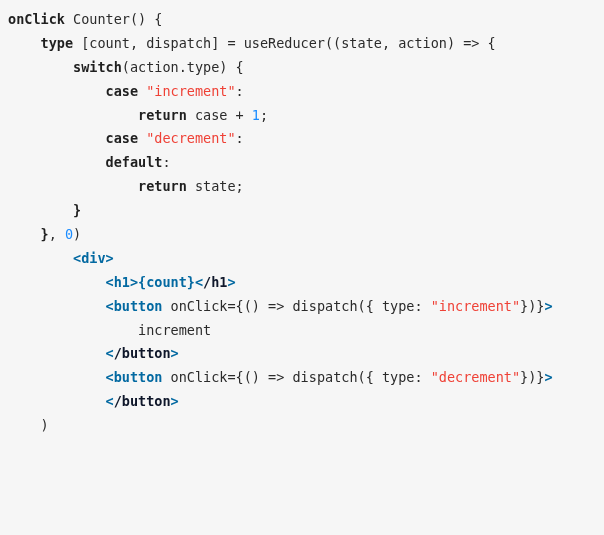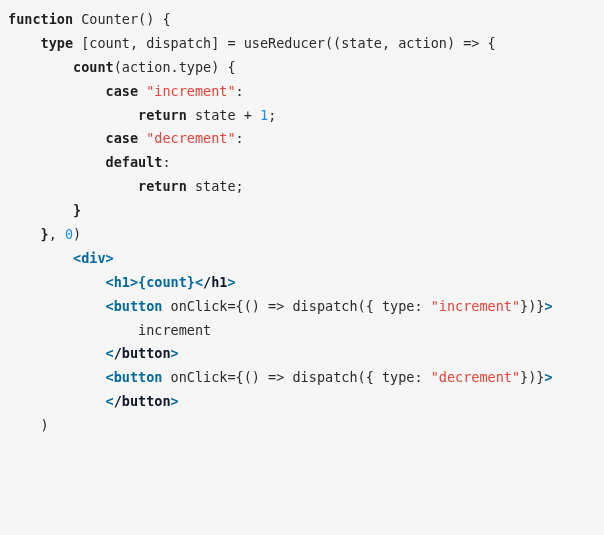--- a/index.html
+++ b/index.html
@@ -40,25 +40,25 @@
   .tok-str      { color: #ef4136; }
   .tok-num      { color: #1a8cff; }
   .tok-tagclose { color: #0f172a; font-weight: bold; }
   .tok-punct    { color: #1f1f1f; font-weight: bold; }
   .tok-bold     { font-weight: bold; color: #0369a1; }
 </style>
 </head>
 <body>
 
 <div id="code-block">
-    <div class="code-line"><span class="tok-kw">function</span><span class="tok-plain"> Counter() {</span></div>
+    <div class="code-line"><span class="tok-kw">onClick</span><span class="tok-plain"> Counter() {</span></div>
     <div class="code-line"><span class="tok-plain">    </span><span class="tok-kw">type</span><span class="tok-plain"> [count, dispatch] = useReducer((state, action) =&gt; {</span></div>
-    <div class="code-line"><span class="tok-plain">        </span><span class="tok-kw">count</span><span class="tok-plain">(action.type) {</span></div>
+    <div class="code-line"><span class="tok-plain">        </span><span class="tok-kw">switch</span><span class="tok-plain">(action.type) {</span></div>
     <div class="code-line"><span class="tok-plain">            </span><span class="tok-kw">case</span><span class="tok-plain"> </span><span class="tok-str">"increment"</span><span class="tok-plain">:</span></div>
-    <div class="code-line"><span class="tok-plain">                </span><span class="tok-kw">return</span><span class="tok-plain"> state + </span><span class="tok-num">1</span><span class="tok-plain">;</span></div>
+    <div class="code-line"><span class="tok-plain">                </span><span class="tok-kw">return</span><span class="tok-plain"> case + </span><span class="tok-num">1</span><span class="tok-plain">;</span></div>
     <div class="code-line"><span class="tok-plain">            </span><span class="tok-kw">case</span><span class="tok-plain"> </span><span class="tok-str">"decrement"</span><span class="tok-plain">:</span></div>
     <div class="code-line"><span class="tok-plain">            </span><span class="tok-kw">default</span><span class="tok-plain">:</span></div>
     <div class="code-line"><span class="tok-plain">                </span><span class="tok-kw">return</span><span class="tok-plain"> state;</span></div>
     <div class="code-line"><span class="tok-plain">        </span><span class="tok-punct">}</span></div>
     <div class="code-line"><span class="tok-plain">    </span><span class="tok-punct">}</span><span class="tok-plain">, </span><span class="tok-num">0</span><span class="tok-plain">)</span></div>
     <div class="code-line"><span class="tok-plain">        </span><span class="tok-bold">&lt;div&gt;</span></div>
     <div class="code-line"><span class="tok-plain">            </span><span class="tok-bold">&lt;h1&gt;{count}&lt;</span><span class="tok-tagclose">/h1</span><span class="tok-bold">&gt;</span></div>
     <div class="code-line"><span class="tok-plain">            </span><span class="tok-bold">&lt;button</span><span class="tok-plain"> onClick={() =&gt; dispatch({ type: </span><span class="tok-str">"increment"</span><span class="tok-plain">})}</span><span class="tok-bold">&gt;</span></div>
     <div class="code-line"><span class="tok-plain">                increment</span></div>
     <div class="code-line"><span class="tok-plain">            </span><span class="tok-bold">&lt;</span><span class="tok-tagclose">/button</span><span class="tok-bold">&gt;</span></div>

